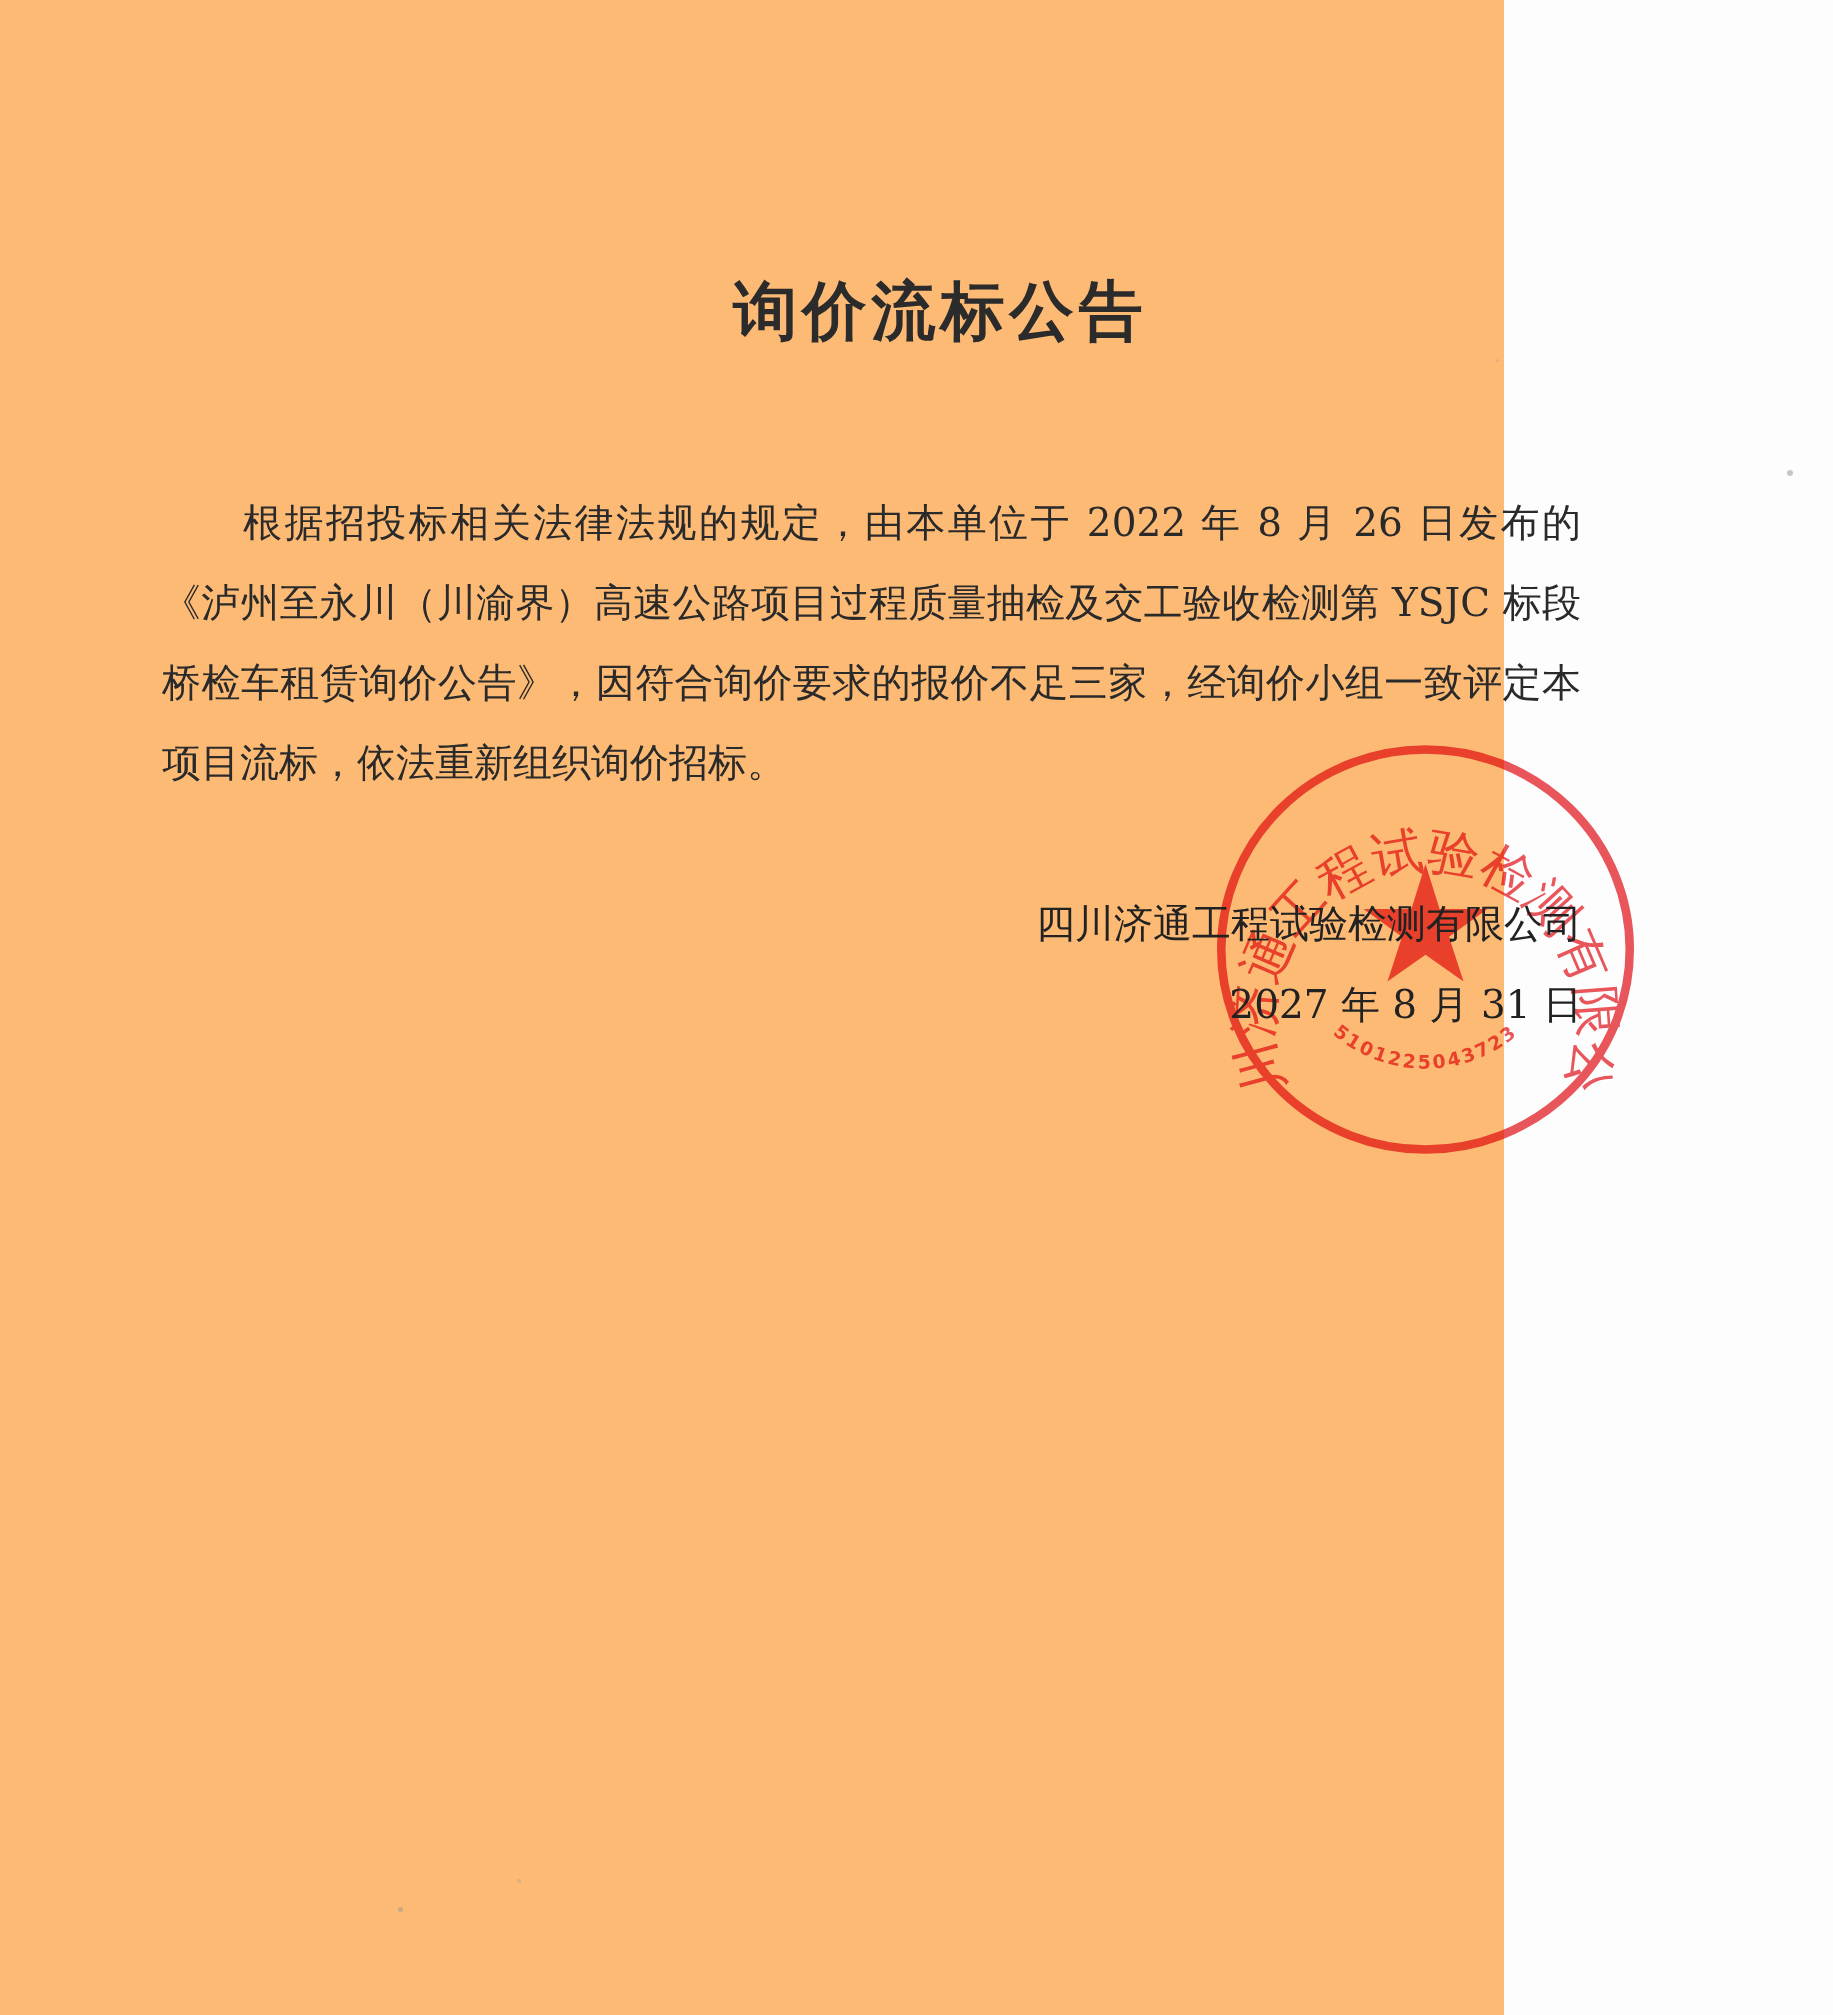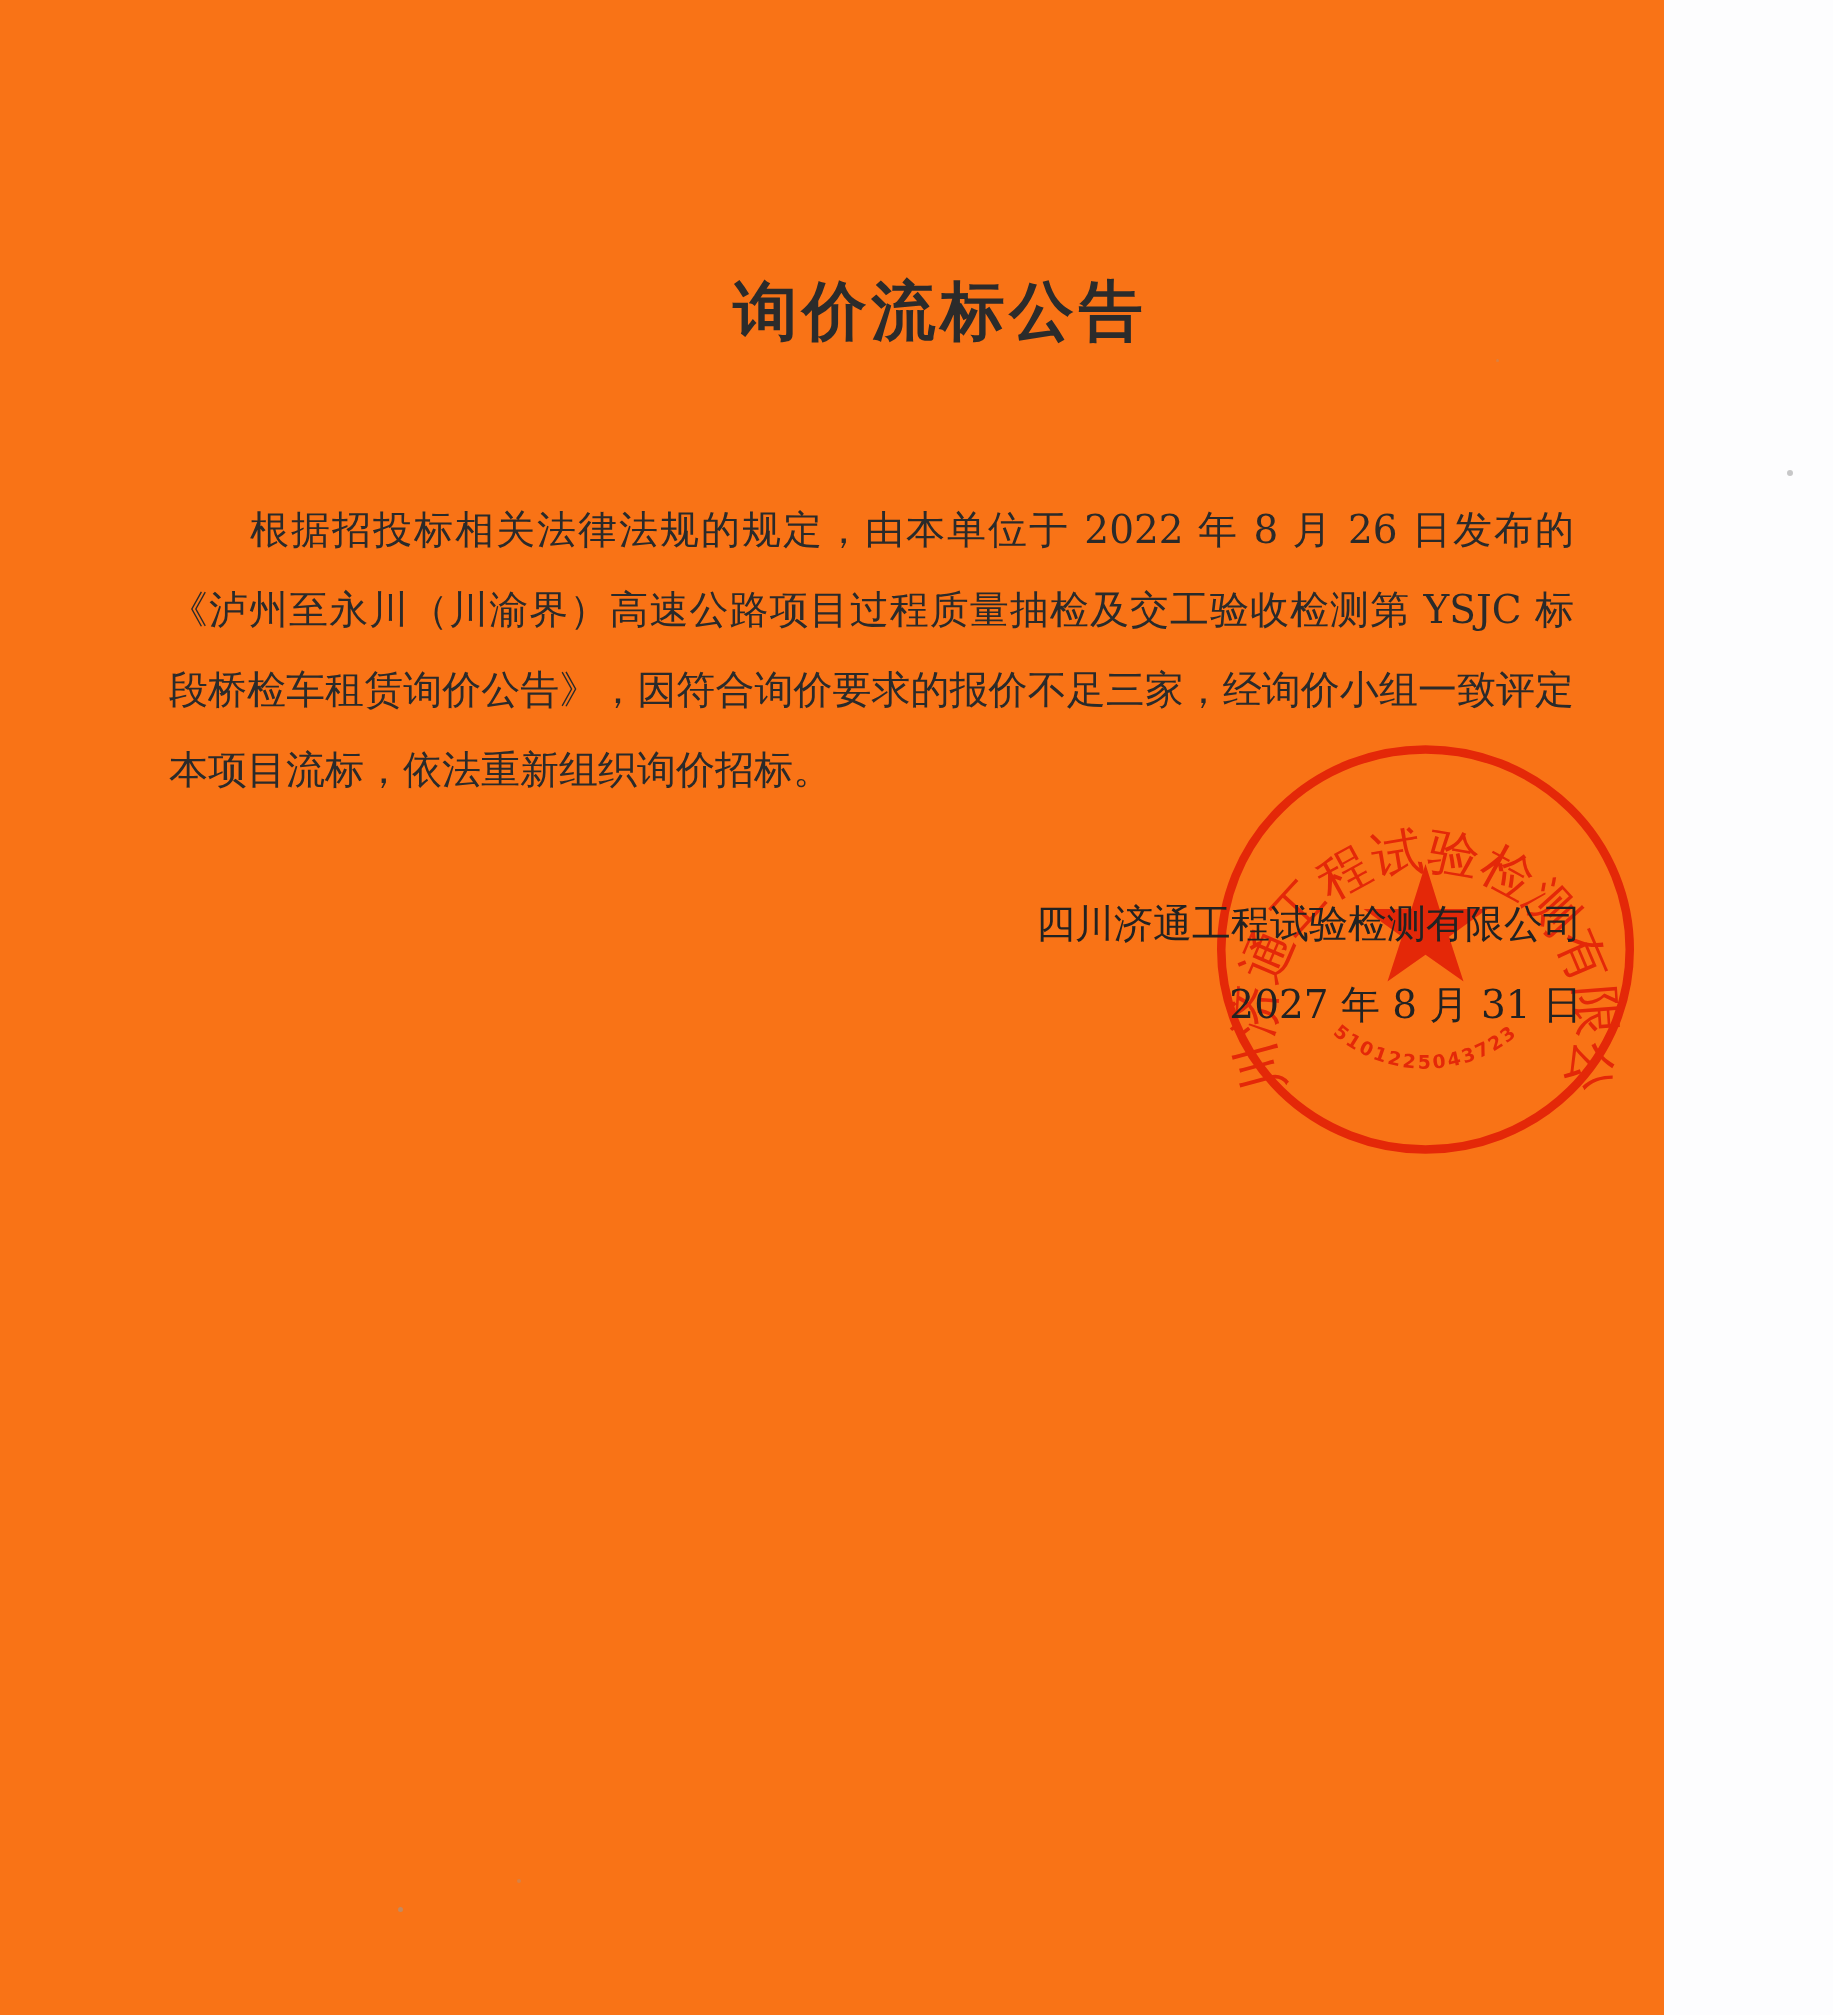--- a/index.html
+++ b/index.html
@@ -11,23 +11,23 @@
     width: 1834px;
     height: 2015px;
     position: relative;
     overflow: hidden;
     font-family: "DejaVu Serif", "Liberation Serif", serif;
     color: #2a2a2a;
   }
   .page {
     position: absolute;
     left: 0; top: 0;
-    width: 1664px;
+    width: 1504px;
     height: 2015px;
-    background: #f97316;
+    background: #fdba74;
   }
   .title {
     position: absolute;
     left: 0;
     width: 1881px;
     top: 268px;
     text-align: center;
     font-family: "DejaVu Sans", "Liberation Sans", sans-serif;
     font-weight: bold;
     font-size: 64px;
@@ -38,21 +38,21 @@
   .body-text {
     position: absolute;
     left: 162px;
     top: 483px;
     width: 1419px;
     font-size: 39px;
     line-height: 80px;
     color: #2a2a2a;
   }
   .body-text p {
-    margin: 7px;
+    margin: 0;
     text-align: justify;
     text-align-last: left;
   }
   .body-text p.indent {
     text-indent: 81px;
   }
   .signature {
     position: absolute;
     left: 1009px;
     top: 885px;

